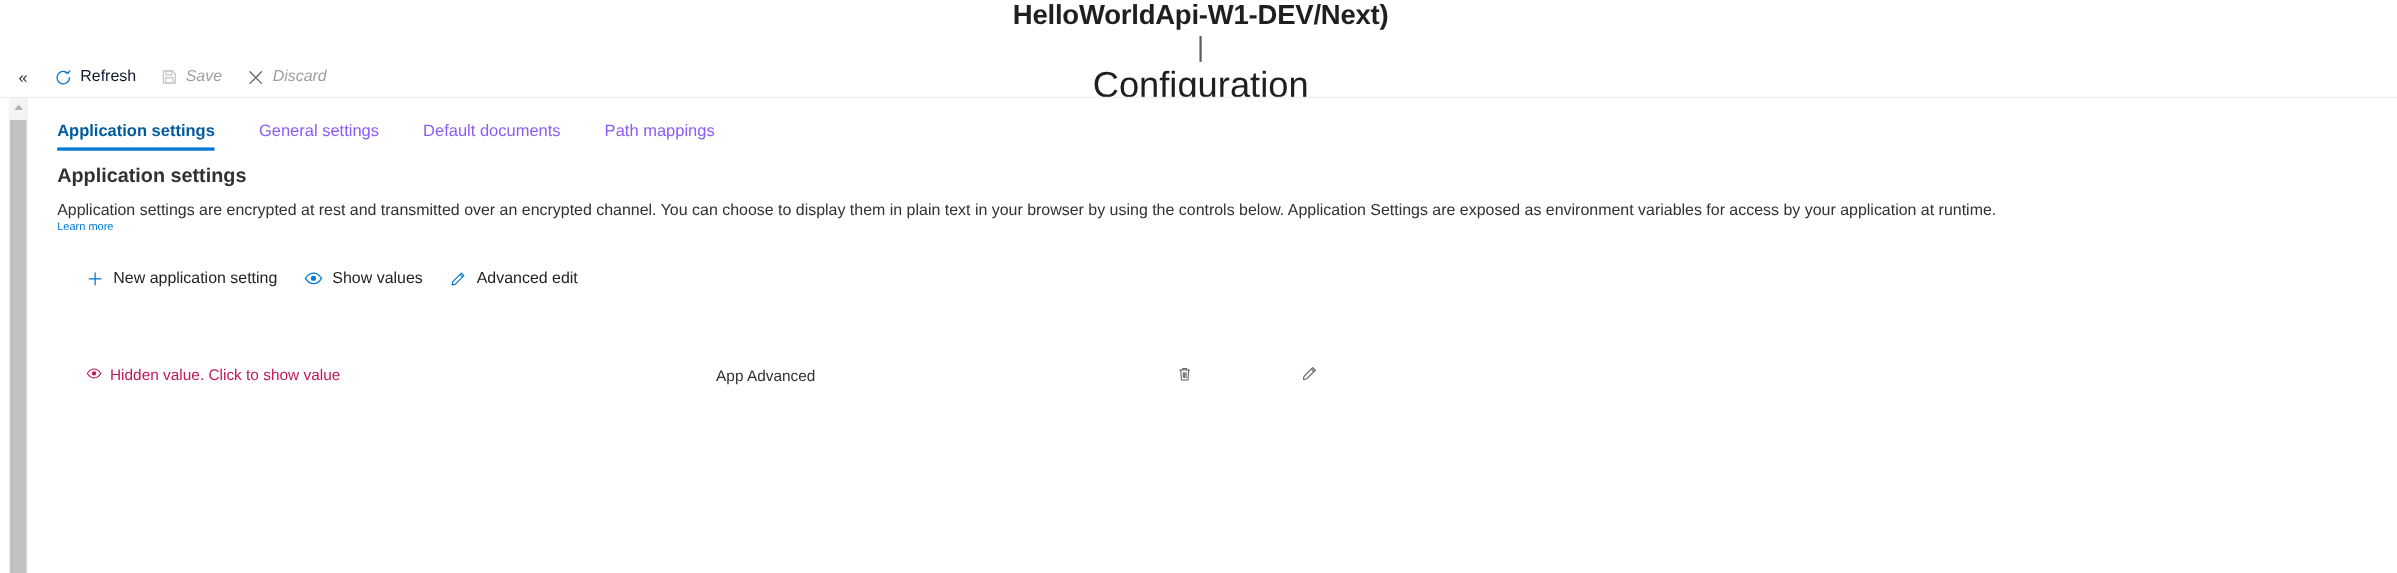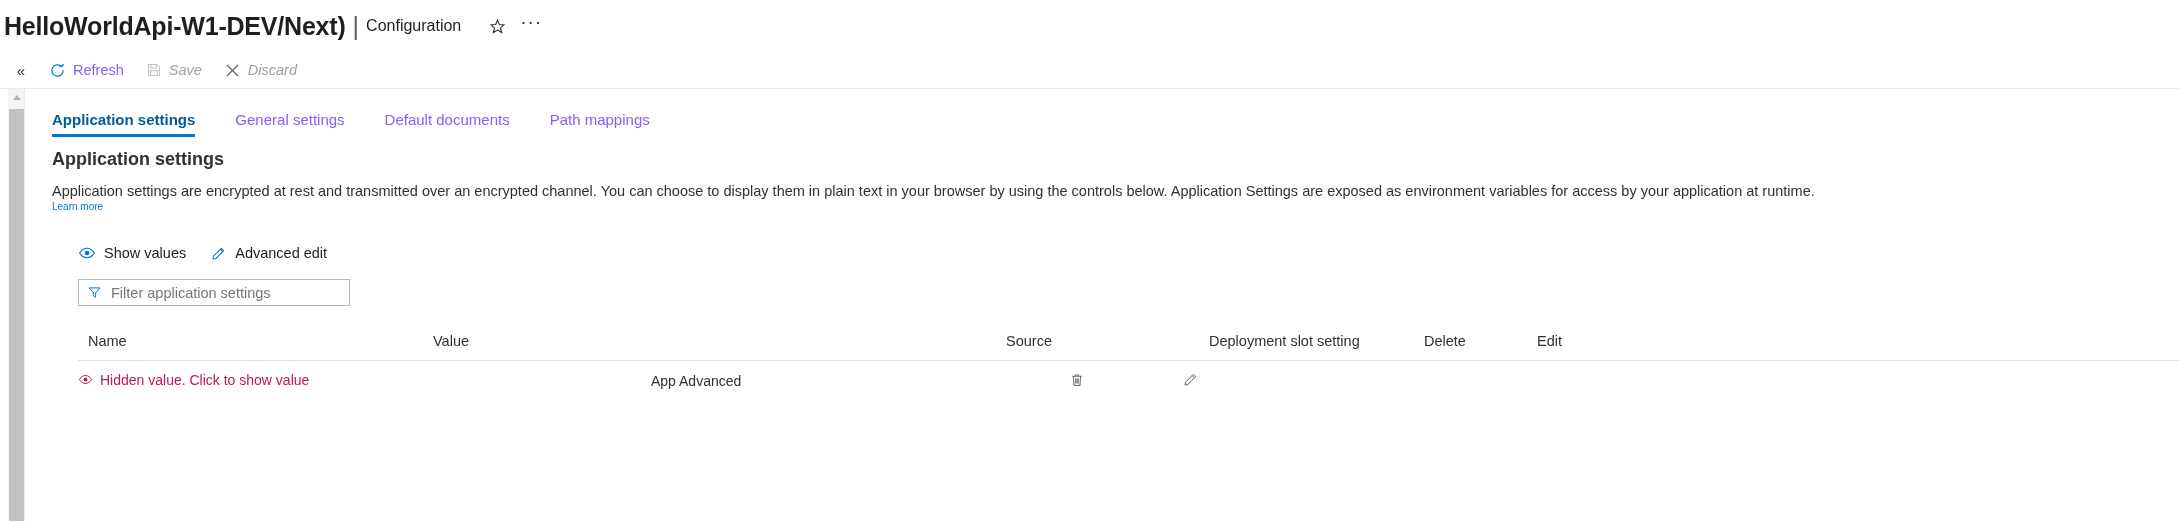--- a/index.html
+++ b/index.html
@@ -13,36 +13,37 @@
   }
 
   
   .titlebar {
     position: absolute;
     left: 0; top: 0;
     width: 2179px; height: 52px;
     display: flex;
     align-items: center;
     padding-left: 4px;
+    flex-direction: column;
   }
   .title-main {
     font-size: 25px;
     font-weight: 700;
     color: #201f1e;
     letter-spacing: -0.2px;
     white-space: nowrap;
   }
   .title-sep {
     font-size: 25px;
     font-weight: 400;
     color: #605e5c;
     margin: 0 7px;
   }
   .title-sub {
-    font-size: 16px;
+    font-size: 33px;
     font-weight: 400;
     color: #201f1e;
     white-space: nowrap;
   }
   .title-icon {
     margin-left: 24px;
     color: #323130;
     display: flex;
     align-items: center;
     justify-content: center;
@@ -73,21 +74,21 @@
     cursor: pointer;
     margin-left: 4px;
   }
   .tb-item {
     display: flex;
     align-items: center;
     gap: 7px;
     padding: 0 11px;
     height: 32px;
     font-size: 14.5px;
-    color: #8b5cf6;
+    color: #0f172a;
     cursor: pointer;
     white-space: nowrap;
   }
   .tb-item:first-of-type { margin-left: 14px; }
   .tb-item .ic { display: flex; align-items: center; color: #0078d4; }
   .tb-item.disabled { color: #a19f9d; cursor: default; font-style: italic; }
   .tb-item.disabled .ic { color: #c8c6c4; }
 
   
   .scroll-rail {
@@ -342,20 +343,29 @@
       <span>Path mappings</span>
     </div>
   </div>
 
   <div class="section-title">Application settings</div>
 
   <div class="desc">Application settings are encrypted at rest and transmitted over an encrypted channel. You can choose to display them in plain text in your browser by using the controls below. Application Settings are exposed as environment variables for access by your application at runtime.</div>
   <div class="learnmore">Learn more</div>
 
   <div class="cmdbar">
+    <div class="cmd-item">
+      <span class="ic">
+        <svg width="17" height="17" viewBox="0 0 24 24" stroke="currentColor" stroke-width="1.6" stroke-linecap="round">
+          <path d="M12 4.4 V19.6"></path>
+            <path d="M4.4 12 H19.6"></path>
+        </svg>
+      </span>
+      <span>New application setting</span>
+    </div>
 
     <div class="cmd-item">
       <span class="ic">
         <svg width="18" height="18" viewBox="0 0 24 24" fill="none" stroke="currentColor" stroke-width="1.5">
           <path d="M2.2 12 C5 7.6 8.4 5.6 12 5.6 C15.6 5.6 19 7.6 21.8 12 C19 16.4 15.6 18.4 12 18.4 C8.4 18.4 5 16.4 2.2 12 Z"></path>
           <circle cx="12" cy="12" r="3.1" fill="currentColor" stroke="none"></circle>
         </svg>
       </span>
       <span>Show values</span>
     </div>
@@ -364,38 +374,22 @@
       <span class="ic">
         <svg width="17" height="17" viewBox="0 0 24 24" fill="none" stroke="currentColor" stroke-width="1.5" stroke-linejoin="round">
           <path d="M4.2 19.8 L4.9 15.8 L16.1 4.6 L19.4 7.9 L8.2 19.1 Z"></path>
           <path d="M14.4 6.3 L17.7 9.6"></path>
         </svg>
       </span>
       <span>Advanced edit</span>
     </div>
   </div>
 
-  <div class="filterbox">
-    <span class="ic">
-      <svg width="15" height="15" viewBox="0 0 24 24" fill="none" stroke="currentColor" stroke-width="1.6" stroke-linejoin="round">
-        <path d="M3.6 4.6 H20.4 L13.8 12.6 V19.6 L10.2 17.4 V12.6 Z"></path>
-      </svg>
-    </span>
-    <span class="ph">Filter application settings</span>
-  </div>
 
   <div class="table">
-    <div class="thead">
-      <div class="c-name pad-l">Name</div>
-      <div class="c-value">Value</div>
-      <div class="c-source">Source</div>
-      <div class="c-slot">Deployment slot setting</div>
-      <div class="c-del">Delete</div>
-      <div class="c-edit">Edit</div>
-    </div>
 
     <div class="trow">
       <div class="c-value">
         <span class="valuelink">
           <span class="ic">
             <svg width="15" height="15" viewBox="0 0 24 24" fill="none" stroke="currentColor" stroke-width="1.6">
               <path d="M2.2 12 C5 7.6 8.4 5.6 12 5.6 C15.6 5.6 19 7.6 21.8 12 C19 16.4 15.6 18.4 12 18.4 C8.4 18.4 5 16.4 2.2 12 Z"></path>
               <circle cx="12" cy="12" r="3.1" fill="currentColor" stroke="none"></circle>
             </svg>
           </span>

